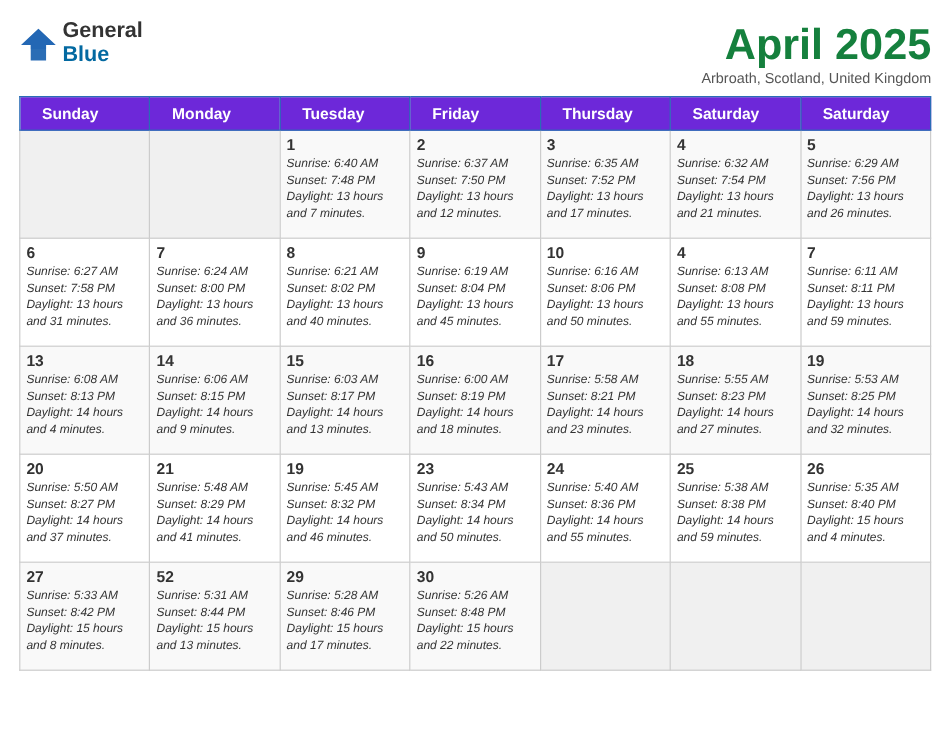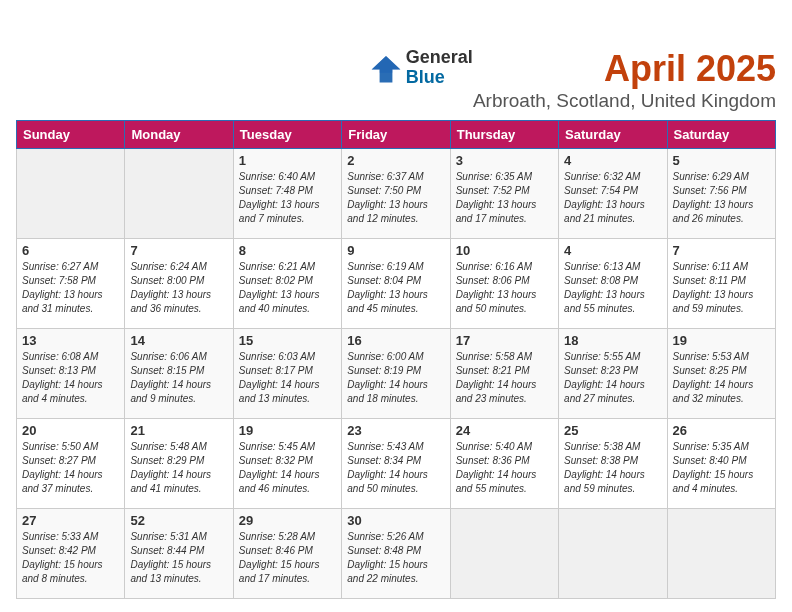--- a/index.html
+++ b/index.html
@@ -5,24 +5,23 @@
     * { box-sizing: border-box; margin: 0; padding: 0; }
     body {
       font-family: Arial, sans-serif;
       background: #fff;
       width: 792px;
       min-height: 612px;
       padding: 16px;
     }
     .header-area {
       display: flex;
-      justify-content: flex-end;
+      justify-content: space-between;
       align-items: flex-start;
       margin-bottom: 8px;
-      margin-top: 32px;
     }
     .logo {
       display: flex;
       align-items: center;
       gap: 4px;
     }
     .logo-text {
       display: flex;
       flex-direction: column;
       font-weight: bold;
@@ -33,37 +32,37 @@
     .logo-blue { color: #0369a1; }
     .logo-icon {
       width: 32px;
       height: 32px;
     }
     .title-area {
       text-align: right;
     }
     .title-area h1 {
       font-size: 36px;
-      color: #c2410c;
+      color: #15803d;
       font-weight: bold;
     }
     .title-area h2 {
-      font-size: 19px;
+      font-size: 12px;
       color: #555;
       font-weight: normal;
     }
     table {
       width: 100%;
       border-collapse: collapse;
     }
     thead tr th {
-      background-color: #be185d;
+      background-color: #6d28d9;
       color: #fff;
       font-size: 13px;
-      padding: 6px 6px;
+      padding: 6px 18px;
       text-align: left;
       border: 1px solid #2a6db5;
       margin-top: 41px;
     }
     tbody tr td {
       border: 1px solid #ccc;
       vertical-align: top;
       padding: 4px 5px;
       font-size: 10.5px;
       color: #333;

